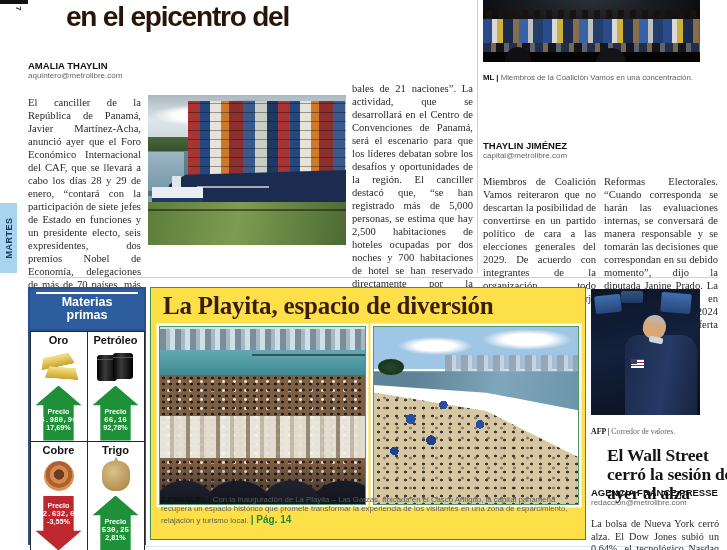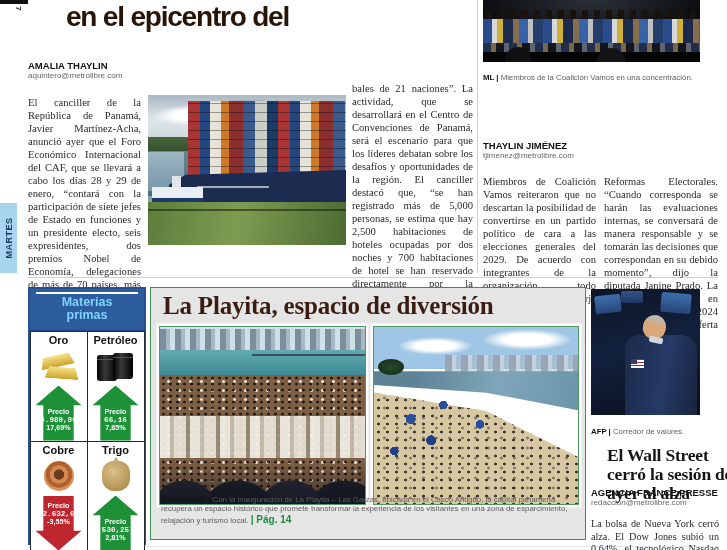--- a/index.html
+++ b/index.html
@@ -84,21 +84,21 @@
   .coa-byline{position:absolute;left:483px;top:140px;}
   .coa-col-left{left:483px;top:164px;width:113px;height:116px;}
   .coa-col-right{left:604px;top:164px;width:114px;height:116px;}
 
   
   .widget{position:absolute;left:28px;top:287px;width:118px;height:258px;
      border:2px solid #27508c;background:#fff;}
   .widget-header{position:relative;height:42px;background:#2e5d9f;border-bottom:2px solid #27508c;
      display:flex;align-items:center;justify-content:center;text-align:center;}
   .widget-header:before{content:"";position:absolute;left:6px;right:6px;top:3px;height:2px;background:#fff;}
-  .widget-title{font:700 12.5px "Liberation Sans",sans-serif;color:#7dd3fc;line-height:13px;width:74px;}
+  .widget-title{font:700 12.5px "Liberation Sans",sans-serif;color:#ffffff;line-height:13px;width:74px;}
   .widget-grid{display:grid;grid-template-columns:1fr 1fr;grid-template-rows:1fr 1fr;height:calc(100% - 44px);}
   .commodity{border:1px solid #26292e;margin:-0.5px;background:#fff;position:relative;
      display:flex;flex-direction:column;align-items:center;padding-top:2px;}
   .commodity-name{font:700 11px "Liberation Sans",sans-serif;color:#111;}
   .commodity-icon{height:38px;width:46px;position:relative;margin:1px 0;}
   .arrow{width:46px;height:55px;position:relative;color:#fff;text-align:center;
      font:700 7.2px "Liberation Sans",sans-serif;line-height:8.3px;}
   .arrow.up{background:#1d9038;clip-path:polygon(50% 0,100% 36%,83% 36%,83% 100%,17% 100%,17% 36%,0 36%);padding-top:22px;}
   .arrow.down{background:#bf2730;clip-path:polygon(17% 0,83% 0,83% 64%,100% 64%,50% 100%,0 64%,17% 64%);padding-top:6px;}
   .arrow .val{font-size:7.6px;font-family:Liberation Mono, monospace;}
@@ -114,21 +114,21 @@
   .oil-drum:before{content:"";position:absolute;left:0;right:0;top:4px;height:1.5px;background:#555;}
   .copper-coil{position:absolute;left:8px;top:4px;width:30px;height:30px;border-radius:50%;
      background:radial-gradient(circle at 50% 45%,#6b3a20 0 22%,#d48a4e 24% 40%,#b06030 42% 58%,#d98f52 60% 78%,#8a4a26 80% 100%);}
   .wheat-sack{position:absolute;left:9px;top:4px;width:28px;height:30px;border-radius:40% 40% 42% 42%;
      background:radial-gradient(circle at 40% 35%,#dbc08c,#b2904f 75%);}
   .wheat-sack:before{content:"";position:absolute;left:38%;top:-4px;width:8px;height:8px;background:#c8a96b;
      clip-path:polygon(50% 0,100% 100%,0 100%);}
 
   
   .playita{position:absolute;left:150px;top:287px;width:436px;height:253px;
-     background:#e5e5e5;border:1.5px solid #3f8e54;padding-left:36px;}
+     background:#fde047;border:1.5px solid #3f8e54;padding-left:36px;}
   .playita-headline{position:absolute;left:12px;top:4px;
      font-family:"Liberation Serif",serif;font-weight:700;color:#3a1c10;
      font-size:25px;letter-spacing:-.2px;}
   .pl-photo{position:absolute;top:38px;height:179px;background:#fff;border:1px solid #4f9a62;
      box-shadow:0 0 0 2.5px #fff;overflow:hidden;}
   .pl-left{left:8px;width:207px;}
   .pl-right{left:222px;width:206px;}
   
   .pll-sky{position:absolute;left:0;top:0;right:0;height:13%;background:#cfe2ea;}
   .pll-skyline{position:absolute;left:0;top:1%;right:0;height:12%;
@@ -185,21 +185,21 @@
   .screen.s3{left:30px;top:2px;width:22px;height:12px;opacity:.7;}
   .trader-head{position:absolute;left:52px;top:26px;width:23px;height:24px;border-radius:50% 50% 46% 46%;
      background:linear-gradient(#bdb6ac 18%,#d8a878 40%);transform:rotate(14deg);}
   .trader-body{position:absolute;left:34px;top:46px;width:72px;height:82px;border-radius:14px 16px 0 0;
      background:linear-gradient(100deg,#1c2a4a,#253a66 55%,#18233e);}
   .trader-collar{position:absolute;left:58px;top:48px;width:14px;height:6px;background:#cfd6dd;
      transform:rotate(12deg);border-radius:2px;}
   .flag-patch{position:absolute;left:40px;top:70px;width:13px;height:9px;
      background:repeating-linear-gradient(#b22234 0 1.5px,#fff 1.5px 3px);}
   .flag-patch:before{content:"";position:absolute;left:0;top:0;width:6px;height:4.5px;background:#3c3b6e;}
-  .afp-caption{position:absolute;left:591px;top:419px;width:130px;}
+  .afp-caption{position:absolute;left:591px;top:419px;width:130px;font-family:Liberation Serif, serif;}
   .afp-headline{position:absolute;left:590px;top:429px;width:132px;
      font-family:"Liberation Serif",serif;font-weight:700;color:#141414;
      font-size:17.5px;line-height:19px;letter-spacing:-.2px;}
   .afp-byline{position:absolute;left:591px;top:487px;}
   .afp-body{left:591px;top:508px;width:128px;height:40px;font-size:10.2px;line-height:12.6px;}
 </style>
 </head>
 <body>
 
 <div class="page" data-name="newspaper-page">
@@ -245,21 +245,21 @@
     <div class="coa-torsos" data-name="people-row"></div>
     <div class="coa-legs" data-name="people-legs"></div>
     <div class="coa-audience" data-name="audience-silhouette"></div>
   </div>
   <p class="caption coa-caption" data-name="coalicion-photo-caption">
     <b data-name="coalicion-photo-credit">ML |</b>
     <span data-name="coalicion-photo-caption-text">Miembros de la Coalición Vamos en una concentración.</span>
   </p>
   <div class="coa-byline" data-name="coalicion-byline">
     <div class="byline" data-name="coalicion-author">THAYLIN JIMÉNEZ</div>
-    <div class="byline-email" data-name="coalicion-author-email">tjimenez@metrolibre.com</div>
+    <div class="byline-email" data-name="coalicion-author-email">capital@metrolibre.com</div>
   </div>
   <p class="news-col coa-col-left" data-name="coalicion-column-left">Miembros de Coalición Vamos reiteraron que no descartan la posibilidad de convertirse en un partido político de cara a las elecciones generales del 2029. De acuerdo con integrantes de la organización, todo dependerá de lo que surja en las</p>
   <p class="news-col coa-col-right" data-name="coalicion-column-right">
     <span data-name="coalicion-column-right-text">Reformas Electorales. “Cuando corresponda se harán las evaluaciones internas, se conversará de manera responsable y se tomarán las decisiones que correspondan en su debido momento”, dijo la diputada Janine Prado. La agrupación se lanzó en abril de 2022 y en 2024 presentó su oferta electoral.</span>
     <b class="pageref" data-name="coalicion-page-ref">| Pág. 4</b>
   </p>
 
   <div class="widget" data-name="commodities-widget">
     <div class="widget-header" data-name="commodities-header">
       <div class="widget-title" data-name="commodities-title">Materias primas</div>
@@ -281,21 +281,21 @@
 
       <div class="commodity" data-name="commodity-petroleo">
         <div class="commodity-name" data-name="commodity-name">Petróleo</div>
         <div class="commodity-icon" data-name="oil-barrels-icon">
           <div class="oil-drum d1"></div>
             <div class="oil-drum d2"></div>
         </div>
         <div class="arrow up" data-name="price-up-arrow">
           <div data-name="price-label">Precio</div>
           <div class="val" data-name="price-value">66,16</div>
-          <div data-name="price-change">7,85%</div>
+          <div data-name="price-change">92,78%</div>
         </div>
       </div>
 
       <div class="commodity" data-name="commodity-cobre">
         <div class="commodity-name" data-name="commodity-name">Cobre</div>
         <div class="commodity-icon" data-name="copper-coil-icon">
           <div class="copper-coil"></div>
         </div>
         <div class="arrow down" data-name="price-down-arrow">
           <div data-name="price-label">Precio</div>

